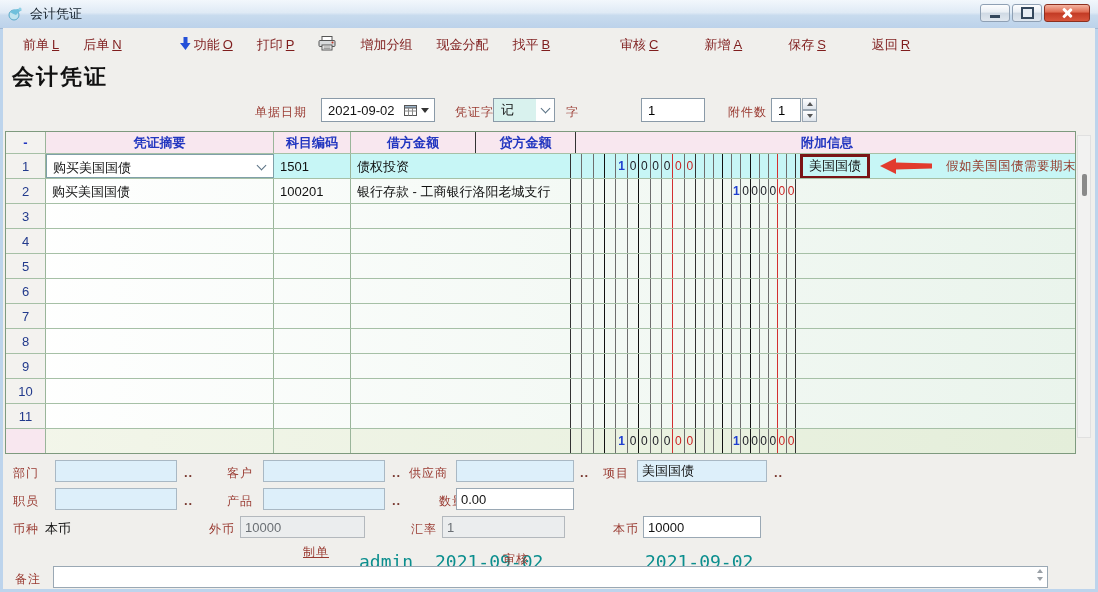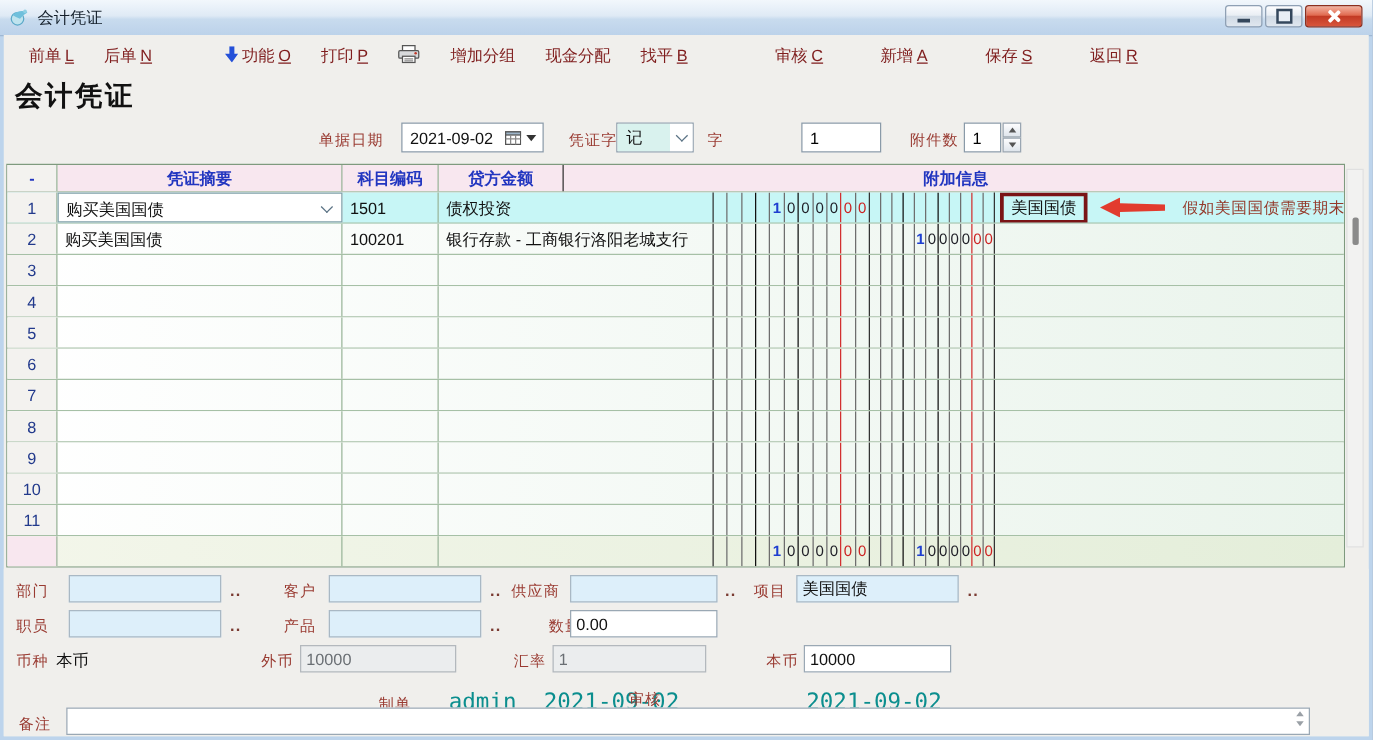--- a/index.html
+++ b/index.html
@@ -231,20 +231,21 @@
             <span class="tri-dn"></span>
           </span>
       </div>
     </div>
 
     <div class="tablewrap">
       <div class="t-row t-head">
         <div class="cell col-num">-</div>
         <div class="cell col-sum" style="text-align:center;padding-left:0;">凭证摘要</div>
         <div class="cell col-code" style="text-align:center;padding-left:0;">科目编码</div>
+        <div class="cell col-debit">借方金额</div>
         <div class="cell col-credit">贷方金额</div>
         <div class="cell col-extra" style="justify-content:center;">附加信息</div>
       </div>
       <div id="t-body">
           <div class="t-row sel">
             <div class="cell col-num">1</div>
             <div class="cell col-sum editor"><span>购买美国国债</span><span class="chev cellchev"></span></div>
             <div class="cell col-code">1501</div>
             <div class="cell col-name">债权投资</div>
             <div class="cell col-debit dgrid">
@@ -678,21 +679,21 @@
 
       <span class="plabel" style="left:10px;top:66px;">币种</span>
       <span class="pval" style="left:42px;top:65px;">本币</span>
       <span class="plabel" style="left:206px;top:66px;">外币</span>
       <div class="pfield gray" style="left:237px;top:61px;width:125px;"><input value="10000" style=""></div>
       <span class="plabel" style="left:408px;top:66px;">汇率</span>
       <div class="pfield gray" style="left:439px;top:61px;width:123px;"><input value="1" style=""></div>
       <span class="plabel" style="left:610px;top:66px;">本币</span>
       <div class="pfield white" style="left:640px;top:61px;width:118px;"><input value="10000" style=""></div>
 
-      <span class="plabel" style="left:300px;top:100px;">制单</span>
+      <span class="plabel" style="left:300px;top:89px;text-decoration:underline;">制单</span>
       <span class="teal" style="left:356px;top:96px;">admin</span>
       <span class="teal" style="left:432px;top:96px;">2021-09-02</span>
       <span class="plabel" style="left:500px;top:96px;">审核</span>
       <span class="teal" style="left:642px;top:96px;">2021-09-02</span>
 
       <span class="plabel" style="left:12px;top:116px;">备注</span>
       <div class="pfield white" style="left:50px;top:111px;width:995px;position:absolute;">
         <input value="" style="">
         <span class="remark-spin">
           <span class="tri-up"></span>

